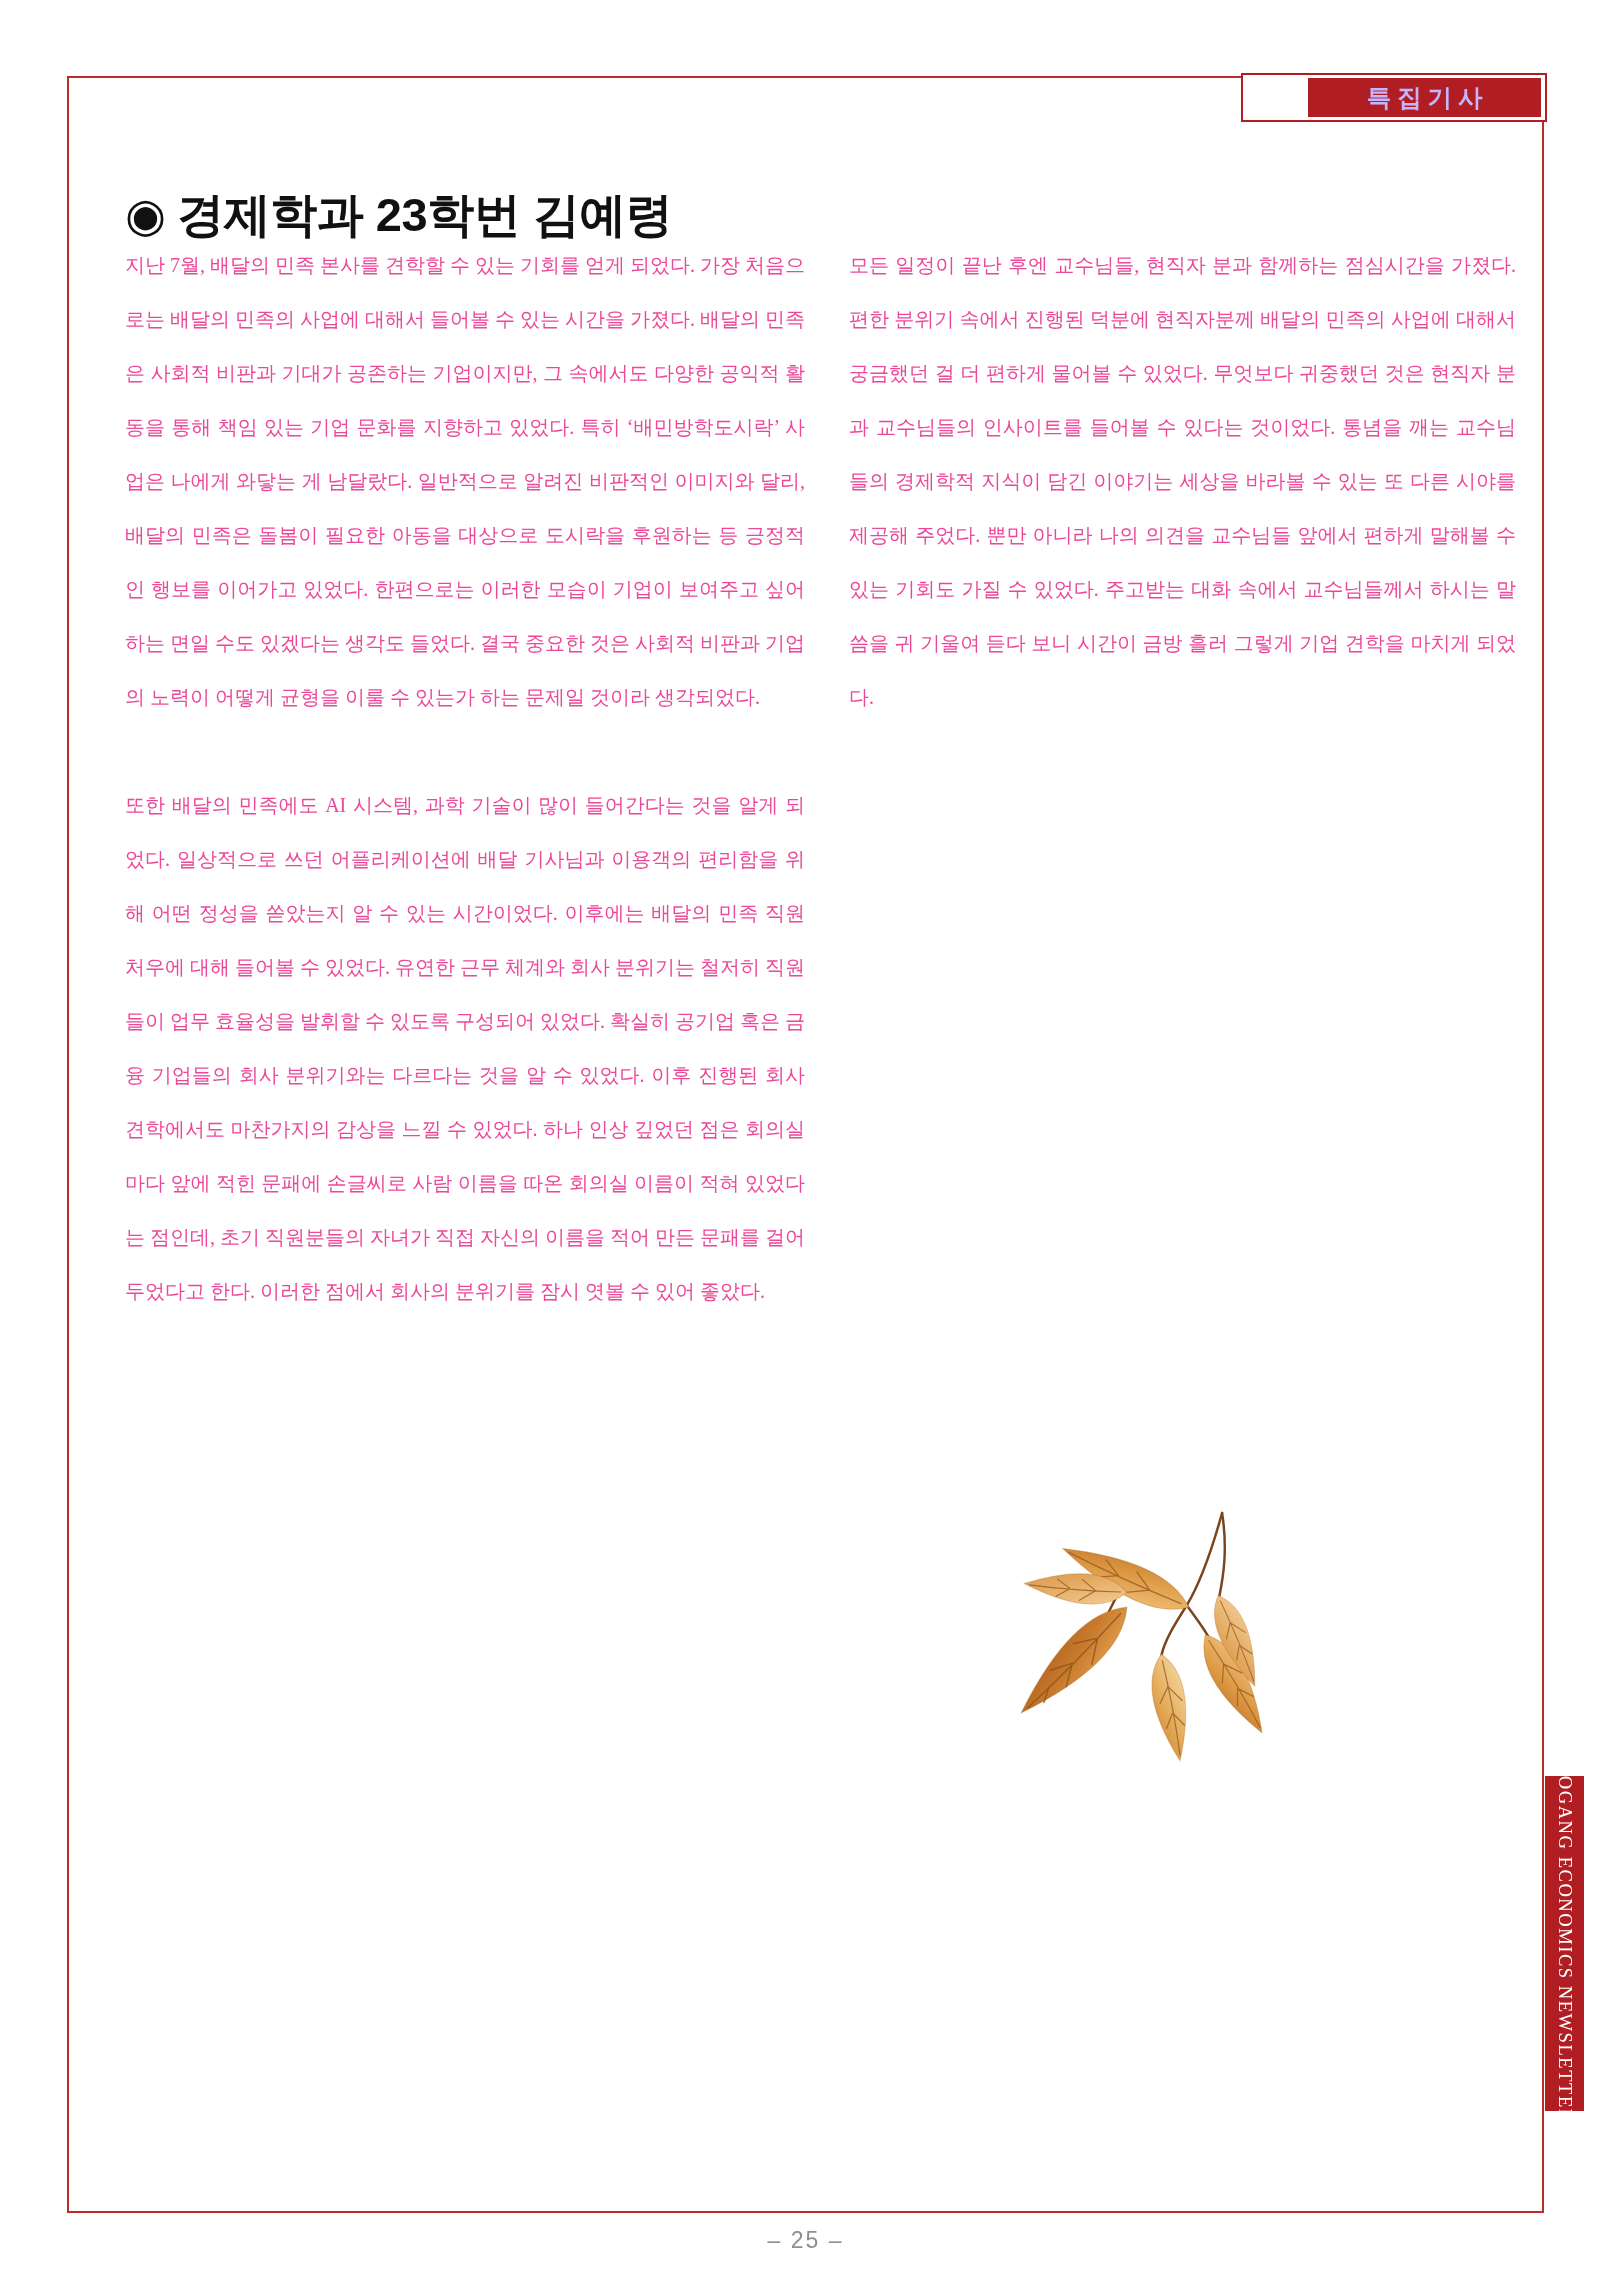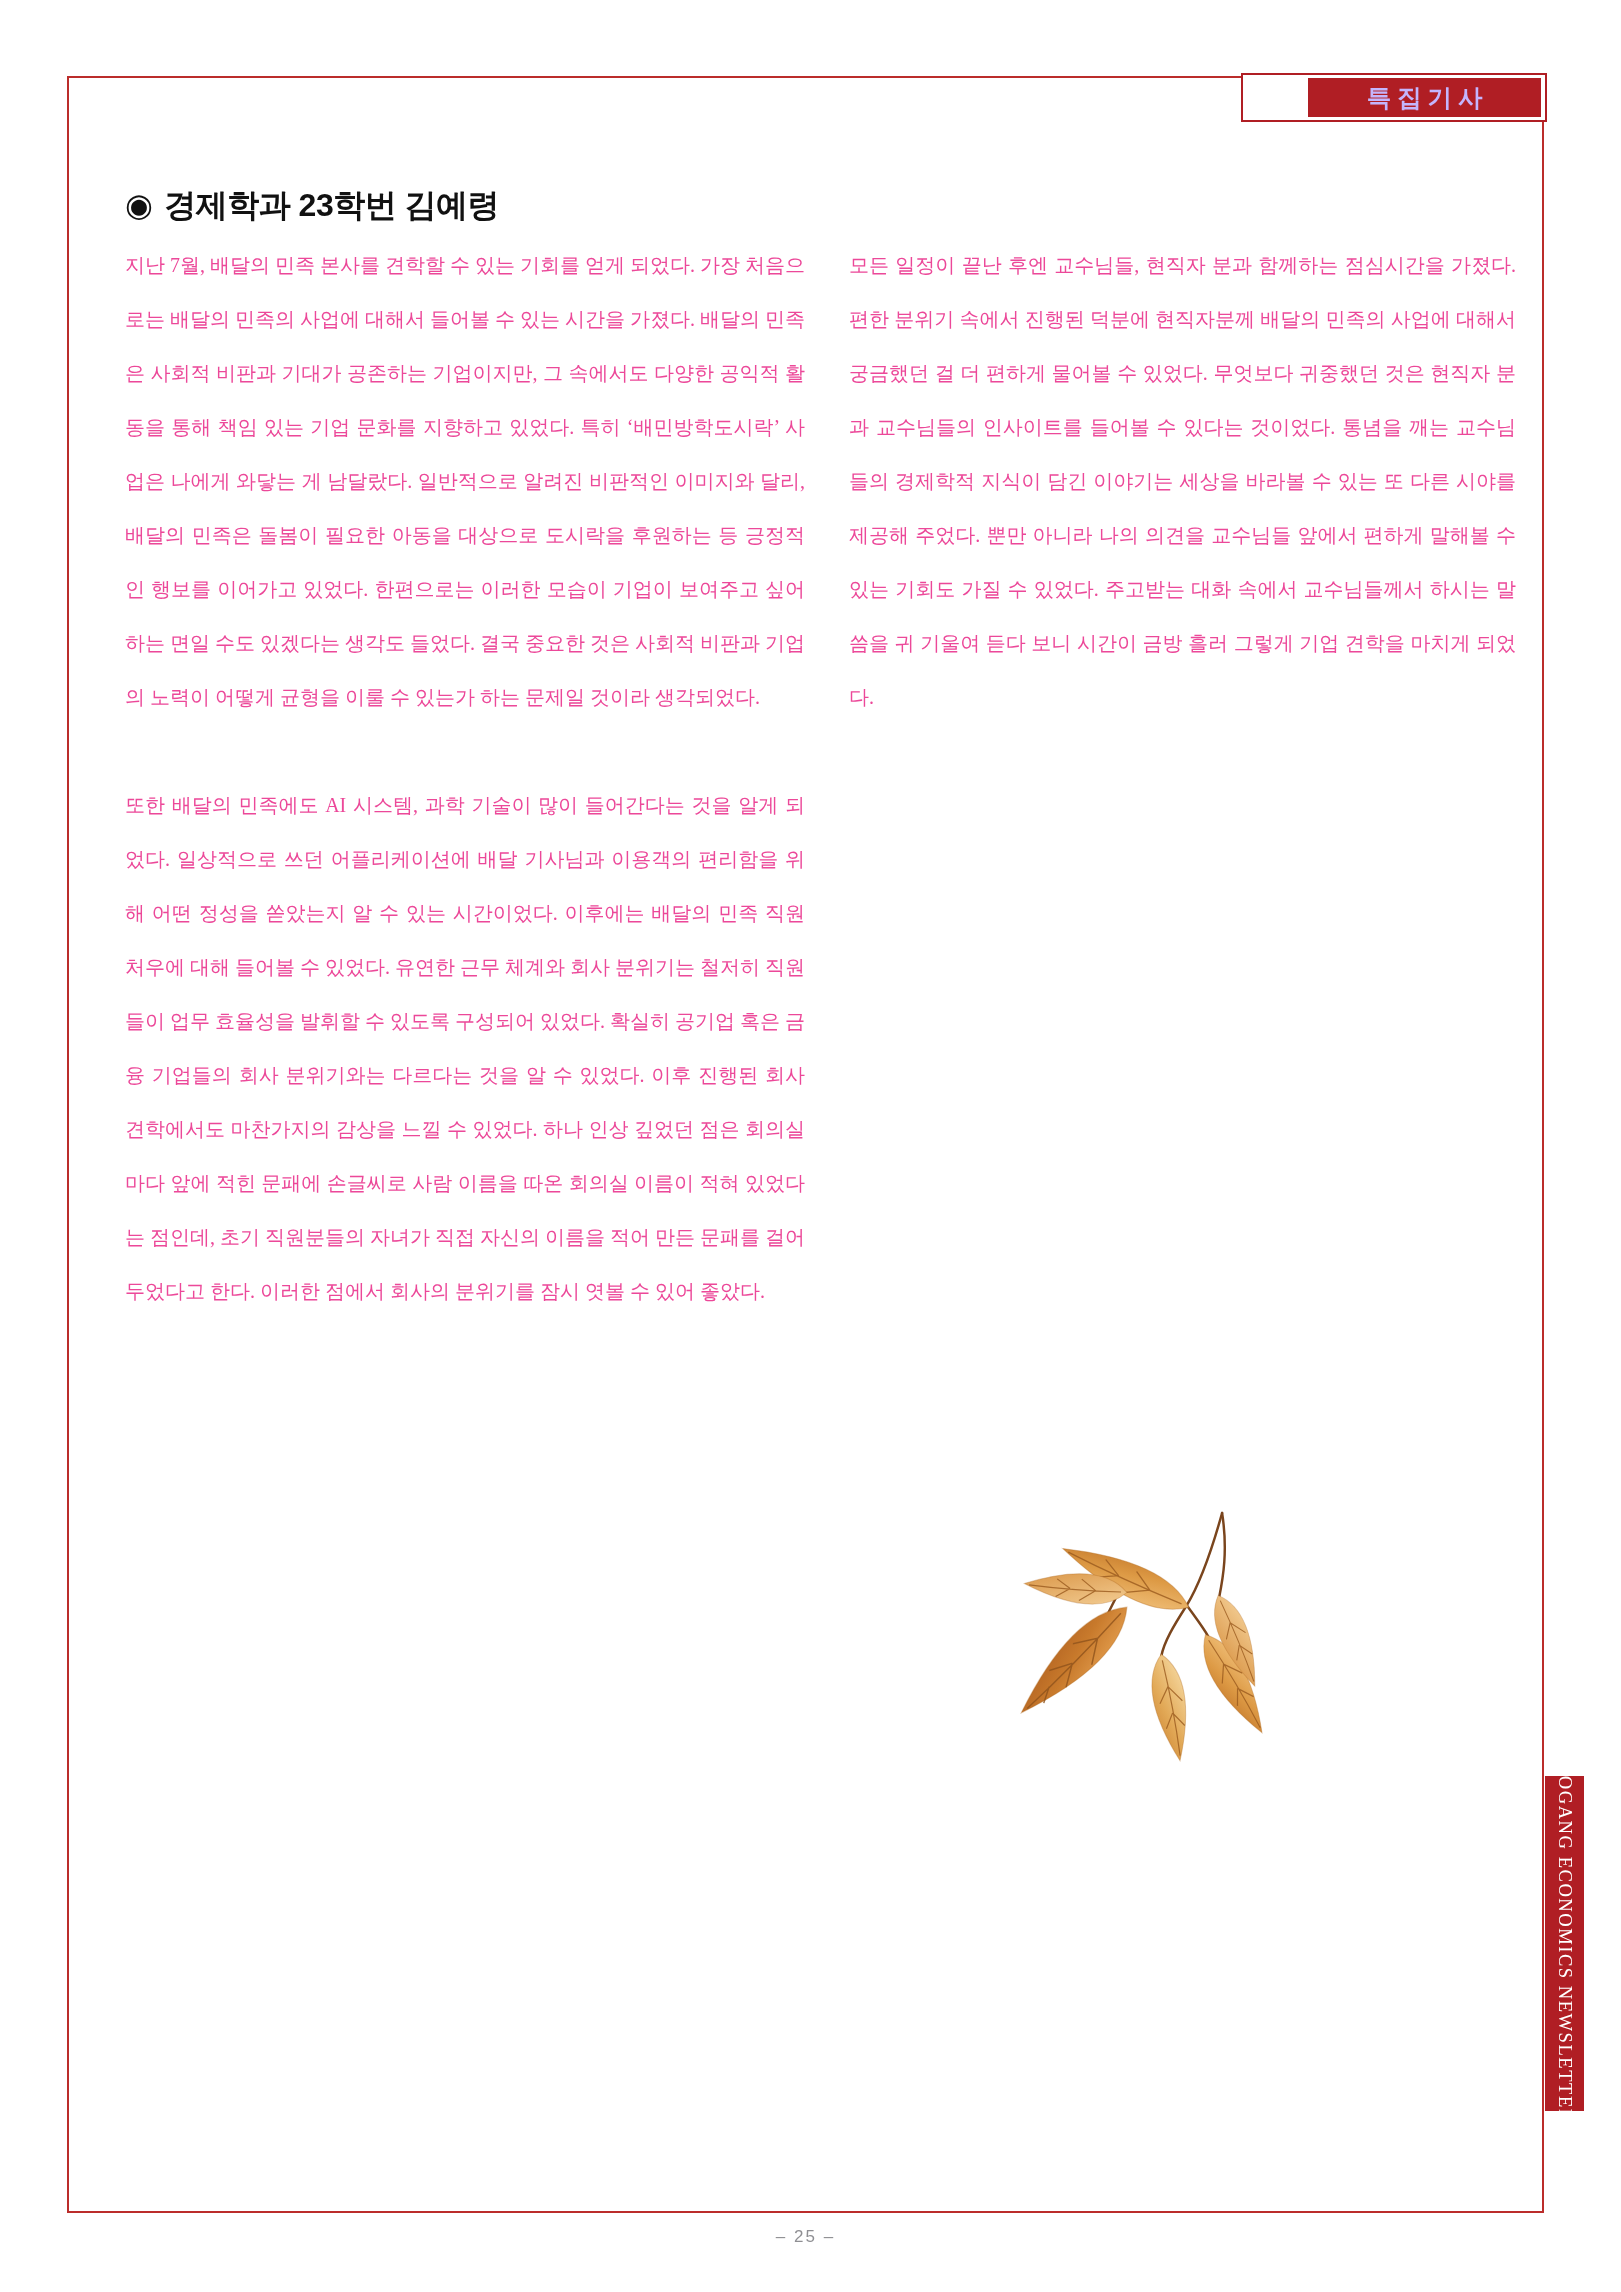--- a/index.html
+++ b/index.html
@@ -52,21 +52,21 @@
     justify-content: center;
     text-indent: 5.9px;
   }
   .article-heading {
     position: absolute;
     left: 125px;
     top: 184px;
     width: 882px;
     font-family: "Liberation Sans", "DejaVu Sans", sans-serif;
     font-weight: bold;
-    font-size: 32px;
+    font-size: 47px;
     color: #111111;
     letter-spacing: -0.5px;
     white-space: nowrap;
   }
   .article-heading .bullet { margin-right: 11.8px; }
   .col {
     position: absolute;
     top: 238px;
     color: #ec4899;
     font-size: 20px;
@@ -107,21 +107,21 @@
     white-space: nowrap;
   }
   .page-number {
     position: absolute;
     left: 67px;
     top: 2227px;
     width: 1477px;
     text-align: center;
     color: #8f8f93;
     font-family: "Liberation Sans", "DejaVu Sans", sans-serif;
-    font-size: 17px;
+    font-size: 23px;
     letter-spacing: 2px;
   }
 </style>
 </head>
 <body>
 
 <div class="page">
 
   <div class="content-frame"></div>
 

